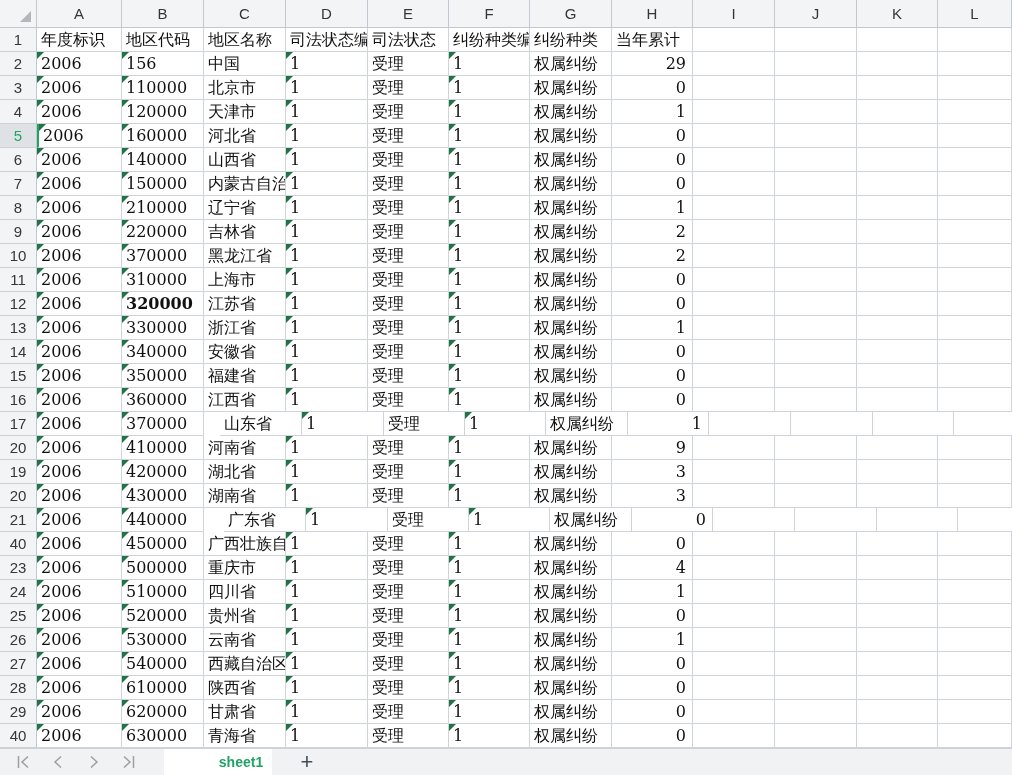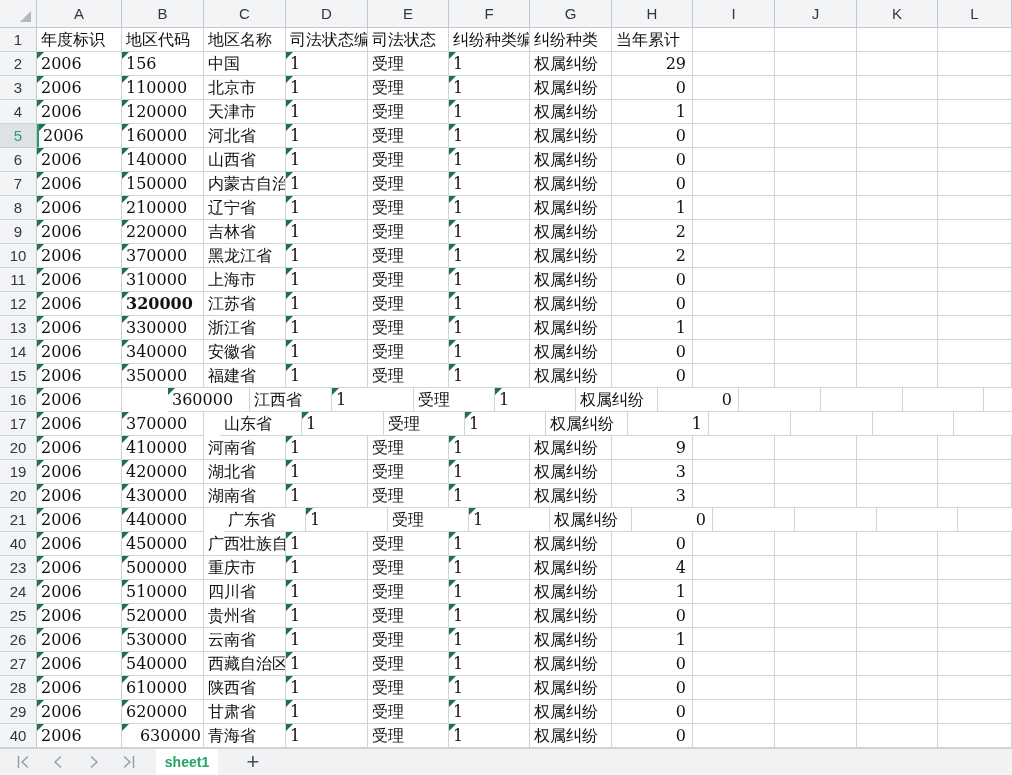--- a/index.html
+++ b/index.html
@@ -50,22 +50,22 @@
   }
   
   .tab-bar{
     box-sizing:border-box;height:27px;width:1012px;background:#f1f2f4;
     border-top:1px solid #ced3da;display:flex;align-items:center;
   }
   .nav-group{display:flex;align-items:center;gap:20px;padding-left:16px;}
   .nav-btn{width:15px;height:14px;display:flex;align-items:center;justify-content:center;cursor:pointer;}
   .nav-btn svg{display:block;}
   .sheet-tab{
-    margin-left:20px;width:62px;height:26px;background:#fff;
-    display:flex;align-items:center;justify-content:center;cursor:pointer;
+    margin-left:28px;width:62px;height:26px;background:#fff;
+    display:flex;align-items:center;justify-content:center;cursor:pointer;padding-left:46px;
   }
   .sheet-tab .lbl{font-size:14px;font-weight:bold;color:#21a366;}
   .add-btn{
     margin-left:24px;width:22px;height:24px;display:flex;align-items:center;justify-content:center;
     font-size:22px;font-weight:200;color:#454d57;cursor:pointer;line-height:22px;
   }
 </style>
 </head>
 <body>
 
@@ -632,21 +632,21 @@
         <div class="cell" style="width: 82px;"></div>
         <div class="cell" style="width: 81px;"></div>
         <div class="cell" style="width: 74px;"></div>
       </div>
       <div class="sheet-row">
         <div class="row-hdr">16</div>
         <div class="cell" style="width: 85px;">
           <span class="tri"></span>
           <span class="txt">2006</span>
         </div>
-        <div class="cell" style="width: 82px; margin-left: 46px;">
+        <div class="cell" style="width: 82px;">
           <span class="tri"></span>
           <span class="txt">360000</span>
         </div>
         <div class="cell" style="width: 82px;">
           <span class="txt">江西省</span>
         </div>
         <div class="cell" style="width: 82px;">
           <span class="tri"></span>
           <span class="txt">1</span>
         </div>
@@ -1122,21 +1122,21 @@
         <div class="cell" style="width: 82px;"></div>
         <div class="cell" style="width: 81px;"></div>
         <div class="cell" style="width: 74px;"></div>
       </div>
       <div class="sheet-row">
         <div class="row-hdr">40</div>
         <div class="cell" style="width: 85px;">
           <span class="tri"></span>
           <span class="txt">2006</span>
         </div>
-        <div class="cell" style="width: 82px; text-align: right;">
+        <div class="cell" style="width: 82px;">
           <span class="tri"></span>
           <span class="txt">630000</span>
         </div>
         <div class="cell" style="width: 82px;">
           <span class="txt">青海省</span>
         </div>
         <div class="cell" style="width: 82px;">
           <span class="tri"></span>
           <span class="txt">1</span>
         </div>

